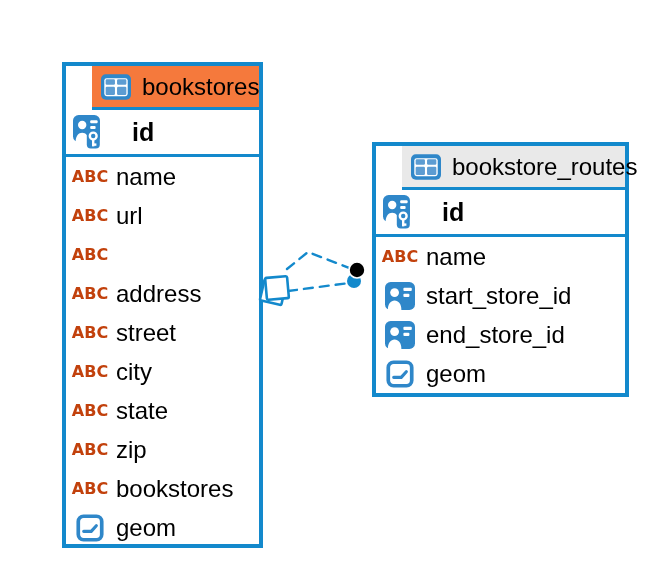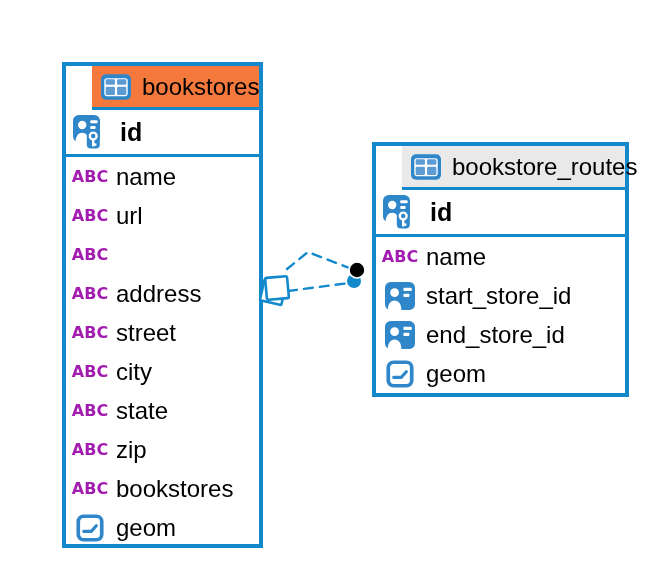--- a/index.html
+++ b/index.html
@@ -19,35 +19,35 @@
     border-bottom:3px solid #1389CC;
     display:flex; align-items:center; gap:8px; padding:0 6px;
     font-size:24px; white-space:nowrap;margin-left:26px;
   }
   #tbl-bookstores .t-header { background:#F5793C; }
   #tbl-routes     .t-header { background:#E9E9E9; }
 
   .pk-row {
     box-sizing:border-box; height:47px;
     border-bottom:3px solid #1389CC;
-    display:flex; align-items:center; gap:12px; padding:0 6px;
+    display:flex; align-items:center; gap:24px; padding:0 6px;
     font-size:25px; font-weight:700; white-space:nowrap;
   }
   .rows { }
   .row {
     height:39px; display:flex; align-items:center; gap:8px; padding:0 6px;
     font-size:24px; white-space:nowrap;
   }
   .icon-box {
     width:36px; min-width:36px; height:36px;
     display:flex; align-items:center; justify-content:center;
   }
   .abc {
     font-family:"DejaVu Sans", sans-serif;
-    font-weight:700; font-size:16px; color:#a21caf; letter-spacing:0px;
+    font-weight:700; font-size:16px; color:#c2410c; letter-spacing:0px;
   }
   .edge-layer { position:absolute; left:0; top:0; }
   .edge {
     fill:none; stroke:#1389CC; stroke-width:2.4;
     stroke-dasharray:9 7; stroke-linecap:round;
   }
 </style>
 </head>
 <body>
 

